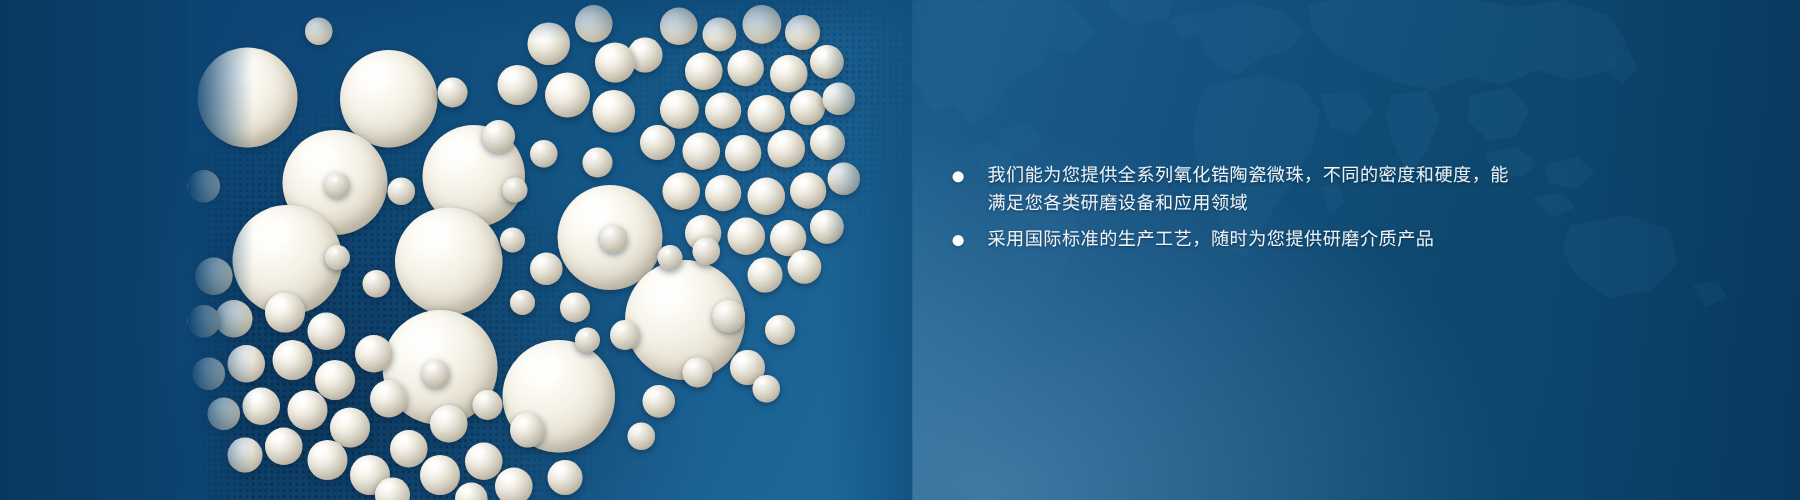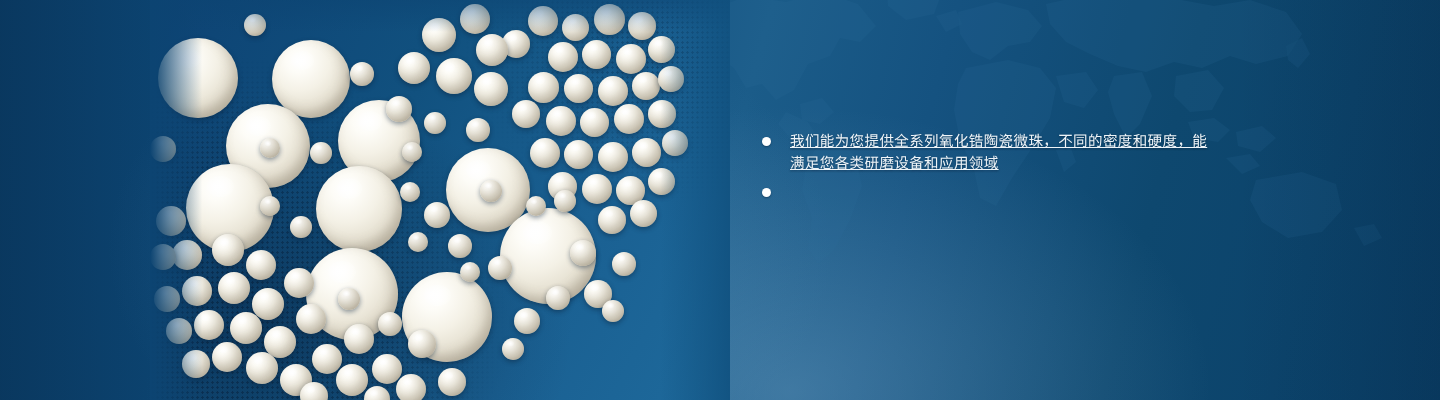--- a/index.html
+++ b/index.html
@@ -117,21 +117,20 @@
   }
   .bullet{
     position:relative;
     padding-left:28px;
     margin-bottom:7px;
     color:#eef4f8;
     font-size:14.5px;
     line-height:22px;
     letter-spacing:.4px;
     text-shadow:0 1px 2px rgba(3,26,48,.5);
-    text-decoration:underline;
   }
   .bullet:last-child{margin-bottom:0;}
   .bullet-dot{
     position:absolute;
     left:0; top:7px;
     width:9px; height:9px;
     border-radius:50%;
     background:#ffffff;
     box-shadow:0 1px 2px rgba(3,26,48,.45);
   }
@@ -306,17 +305,18 @@
 
   <div class="copy">
 
     <ul class="bullets">
       <li class="bullet">
         <span class="bullet-dot"></span>
         <span>我们能为您提供全系列氧化锆陶瓷微珠，不同的密度和硬度，能满足您各类研磨设备和应用领域</span>
       </li>
       <li class="bullet">
         <span class="bullet-dot"></span>
+        <span>采用国际标准的生产工艺，随时为您提供研磨介质产品</span>
       </li>
     </ul>
   </div>
 
 </div>
 
 </body></html>

